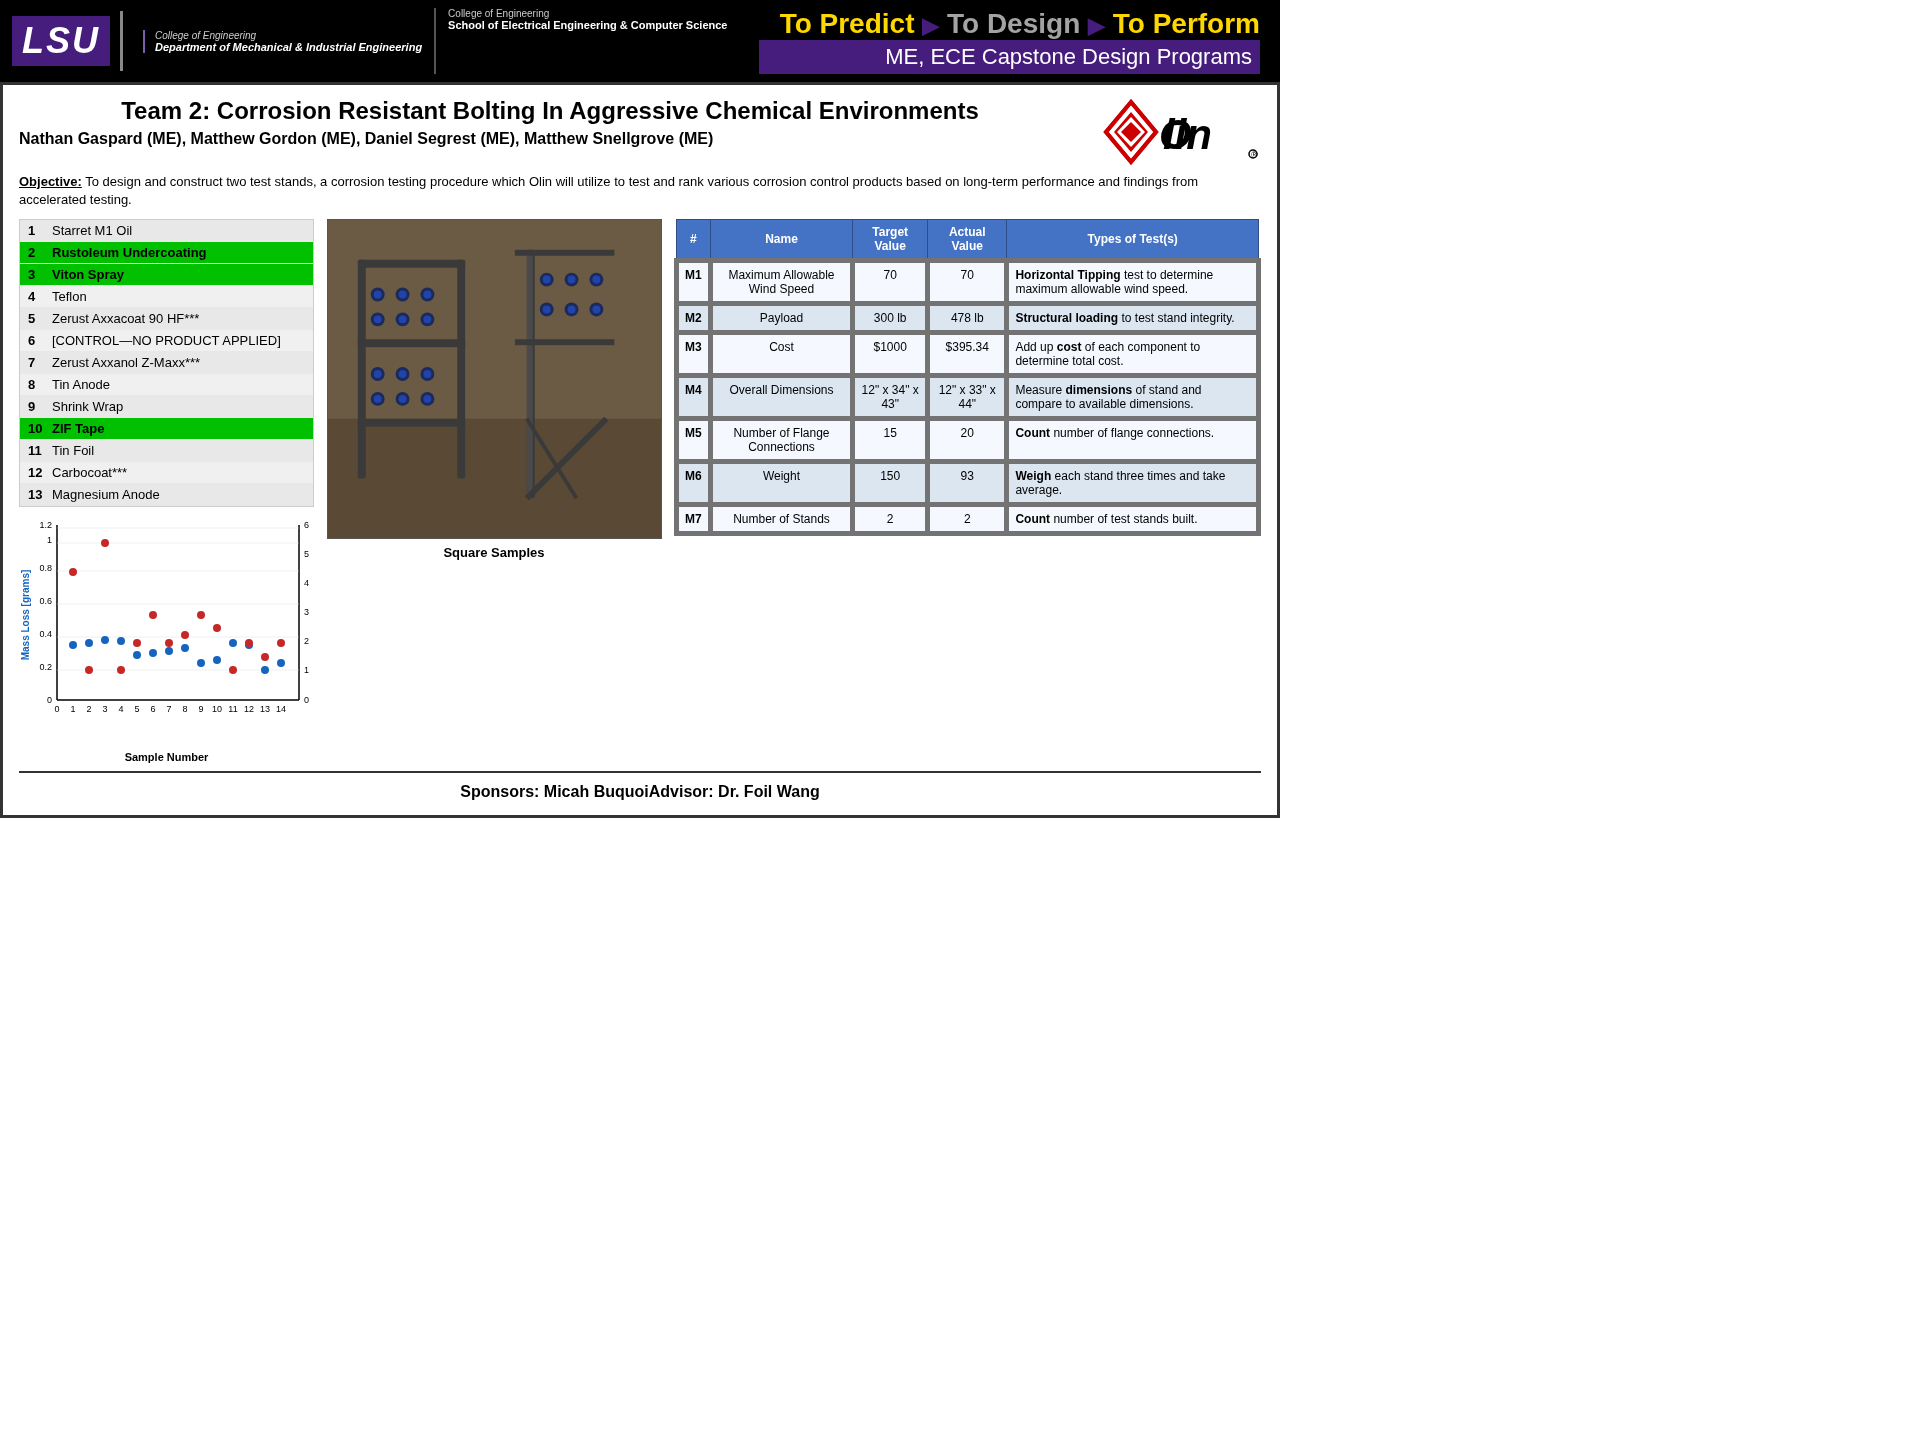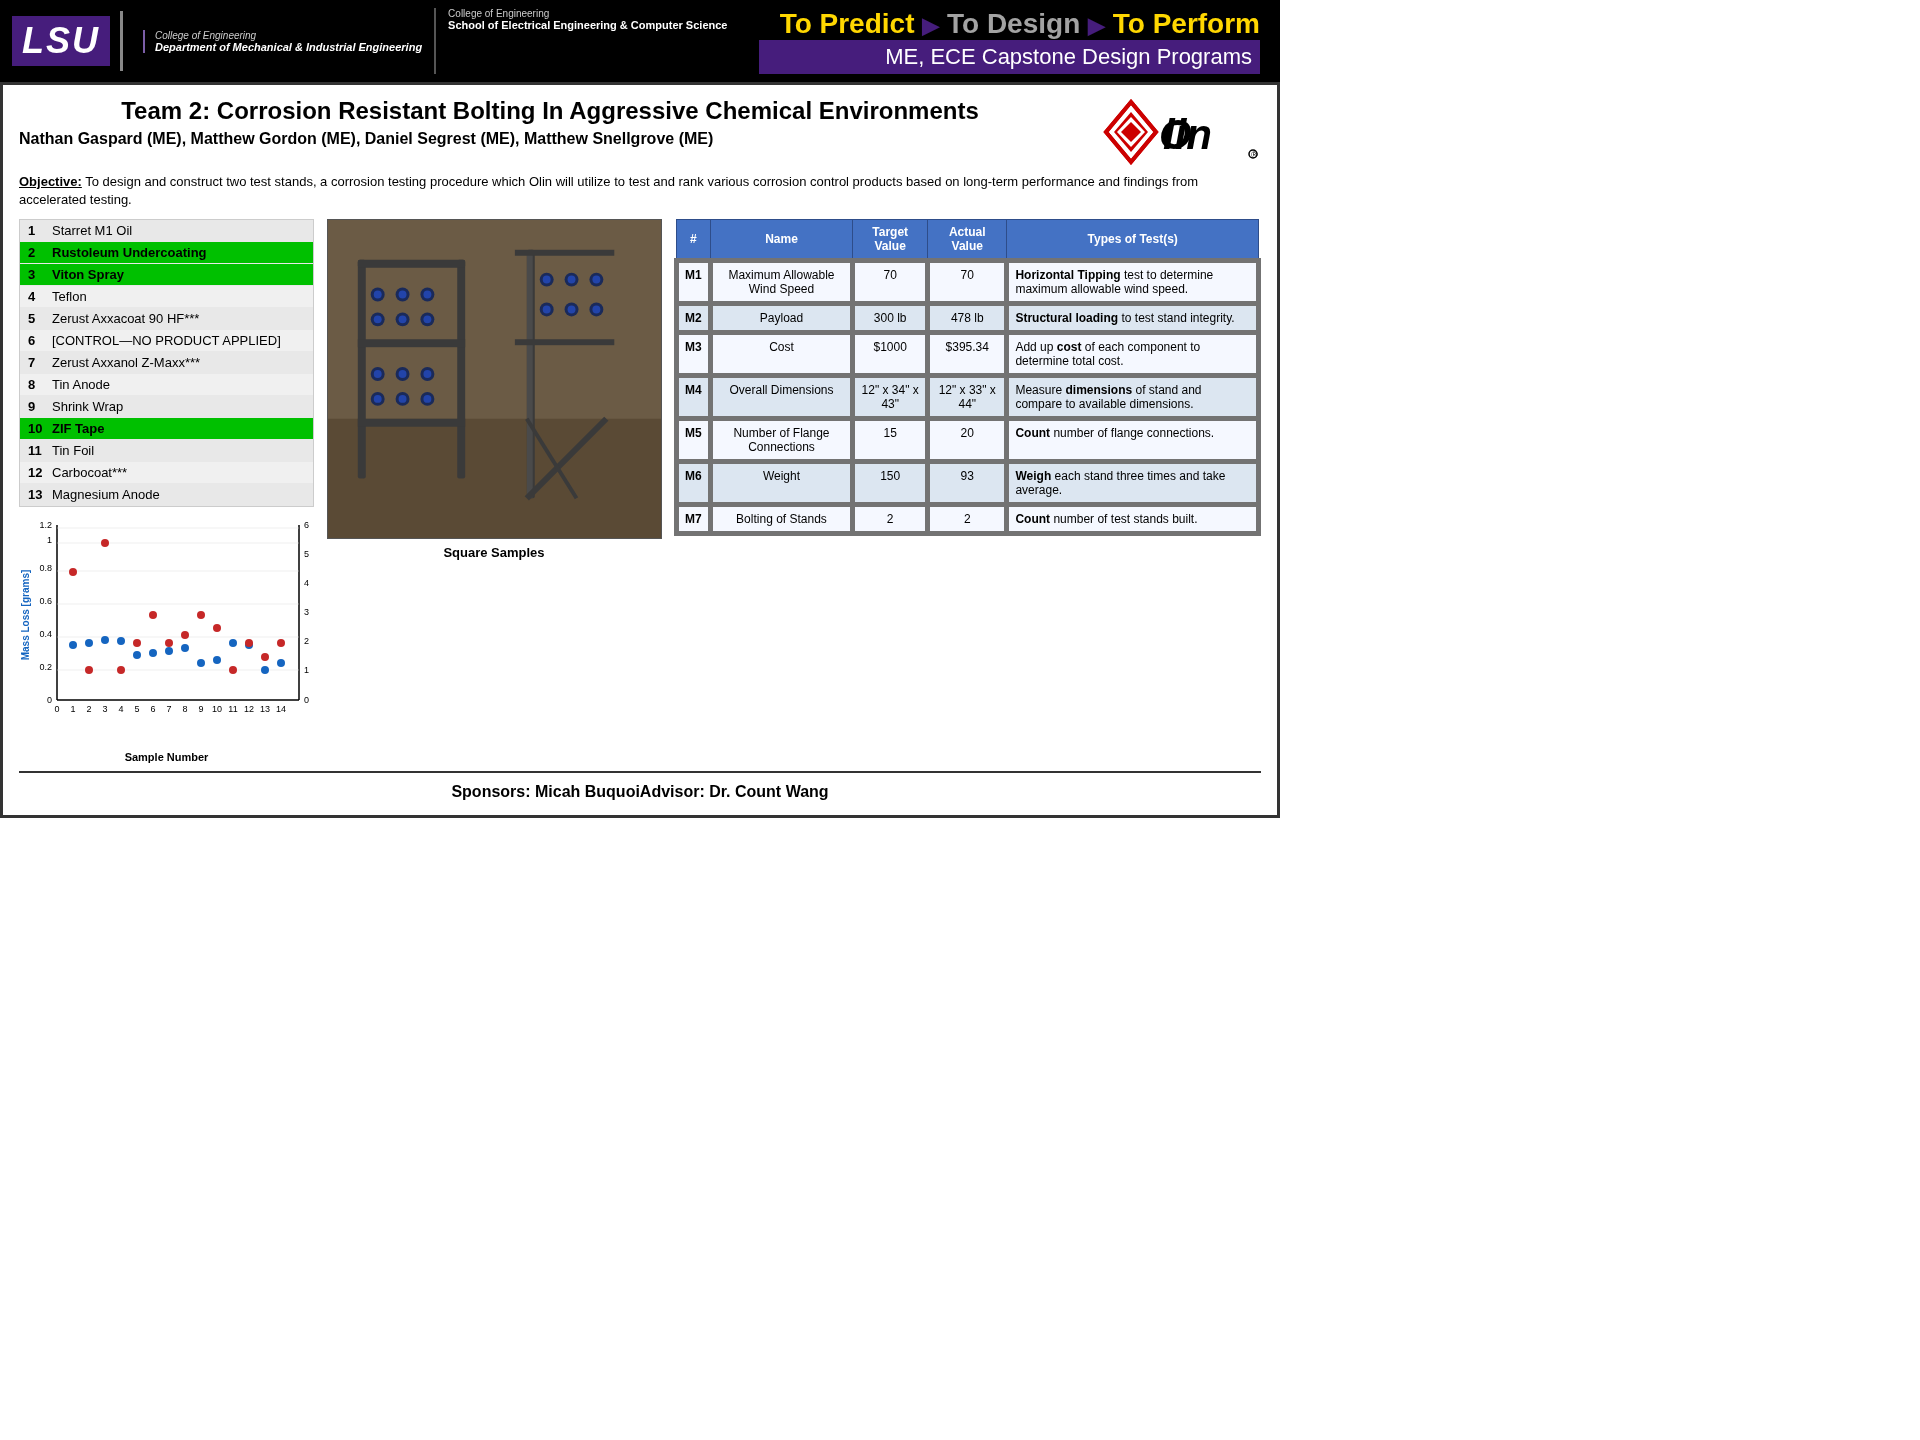--- a/index.html
+++ b/index.html
@@ -400,29 +400,29 @@
   </tr>
             <tr>
     <td class="metric-id">M6</td>
     <td class="metric-name">Weight</td>
     <td class="metric-num">150</td>
     <td class="metric-num">93</td>
     <td><strong>Weigh</strong> each stand three times and take average.</td>
   </tr>
             <tr>
     <td class="metric-id">M7</td>
-    <td class="metric-name">Bolting of Stands</td>
+    <td class="metric-name">Number of Stands</td>
     <td class="metric-num">2</td>
     <td class="metric-num">2</td>
     <td><strong>Count</strong> number of test stands built.</td>
   </tr>
           </tbody>
       </table>
     </div>
 
   </div>
 
   <div class="footer">
     <span>Sponsors: Micah Buquoi</span>
-    <span>Advisor: Dr. Count Wang</span>
+    <span>Advisor: Dr. Foil Wang</span>
   </div>
 
 </div>
 
 </body></html>

